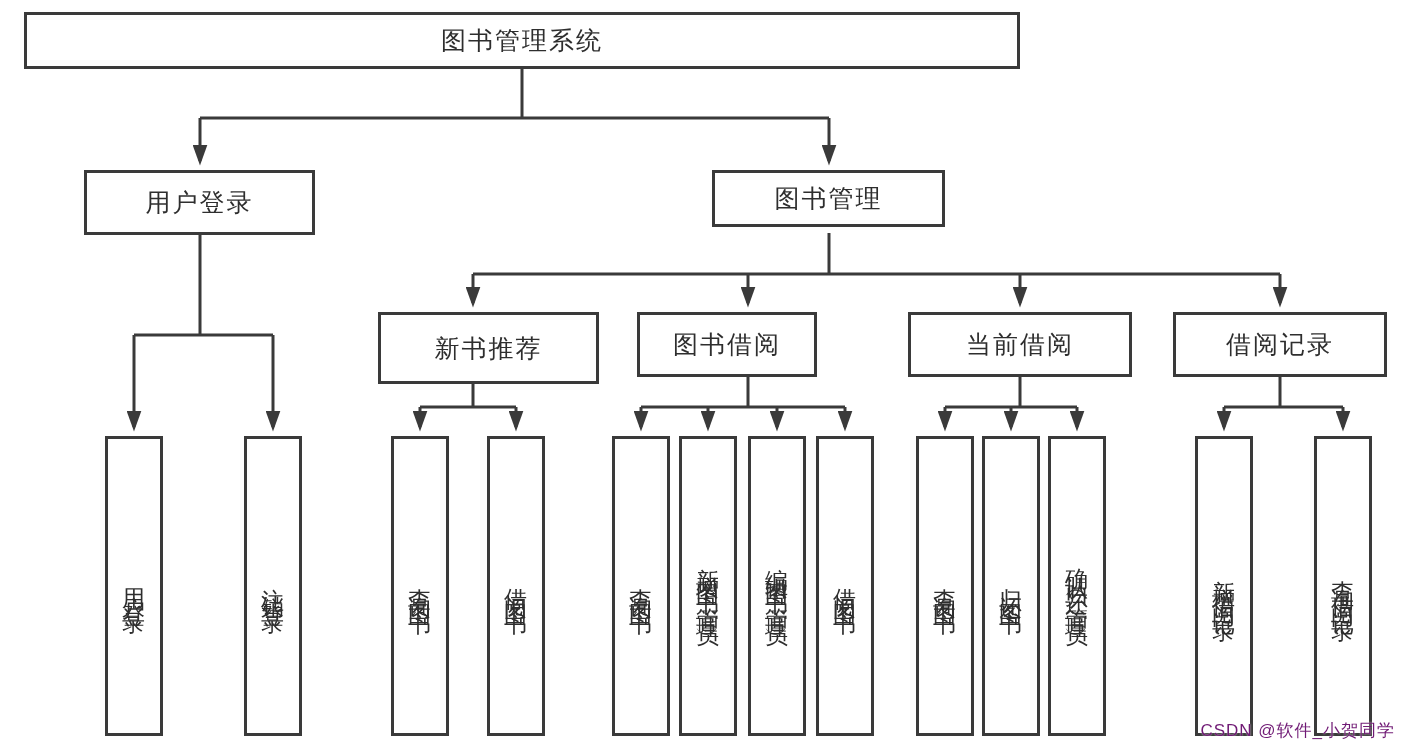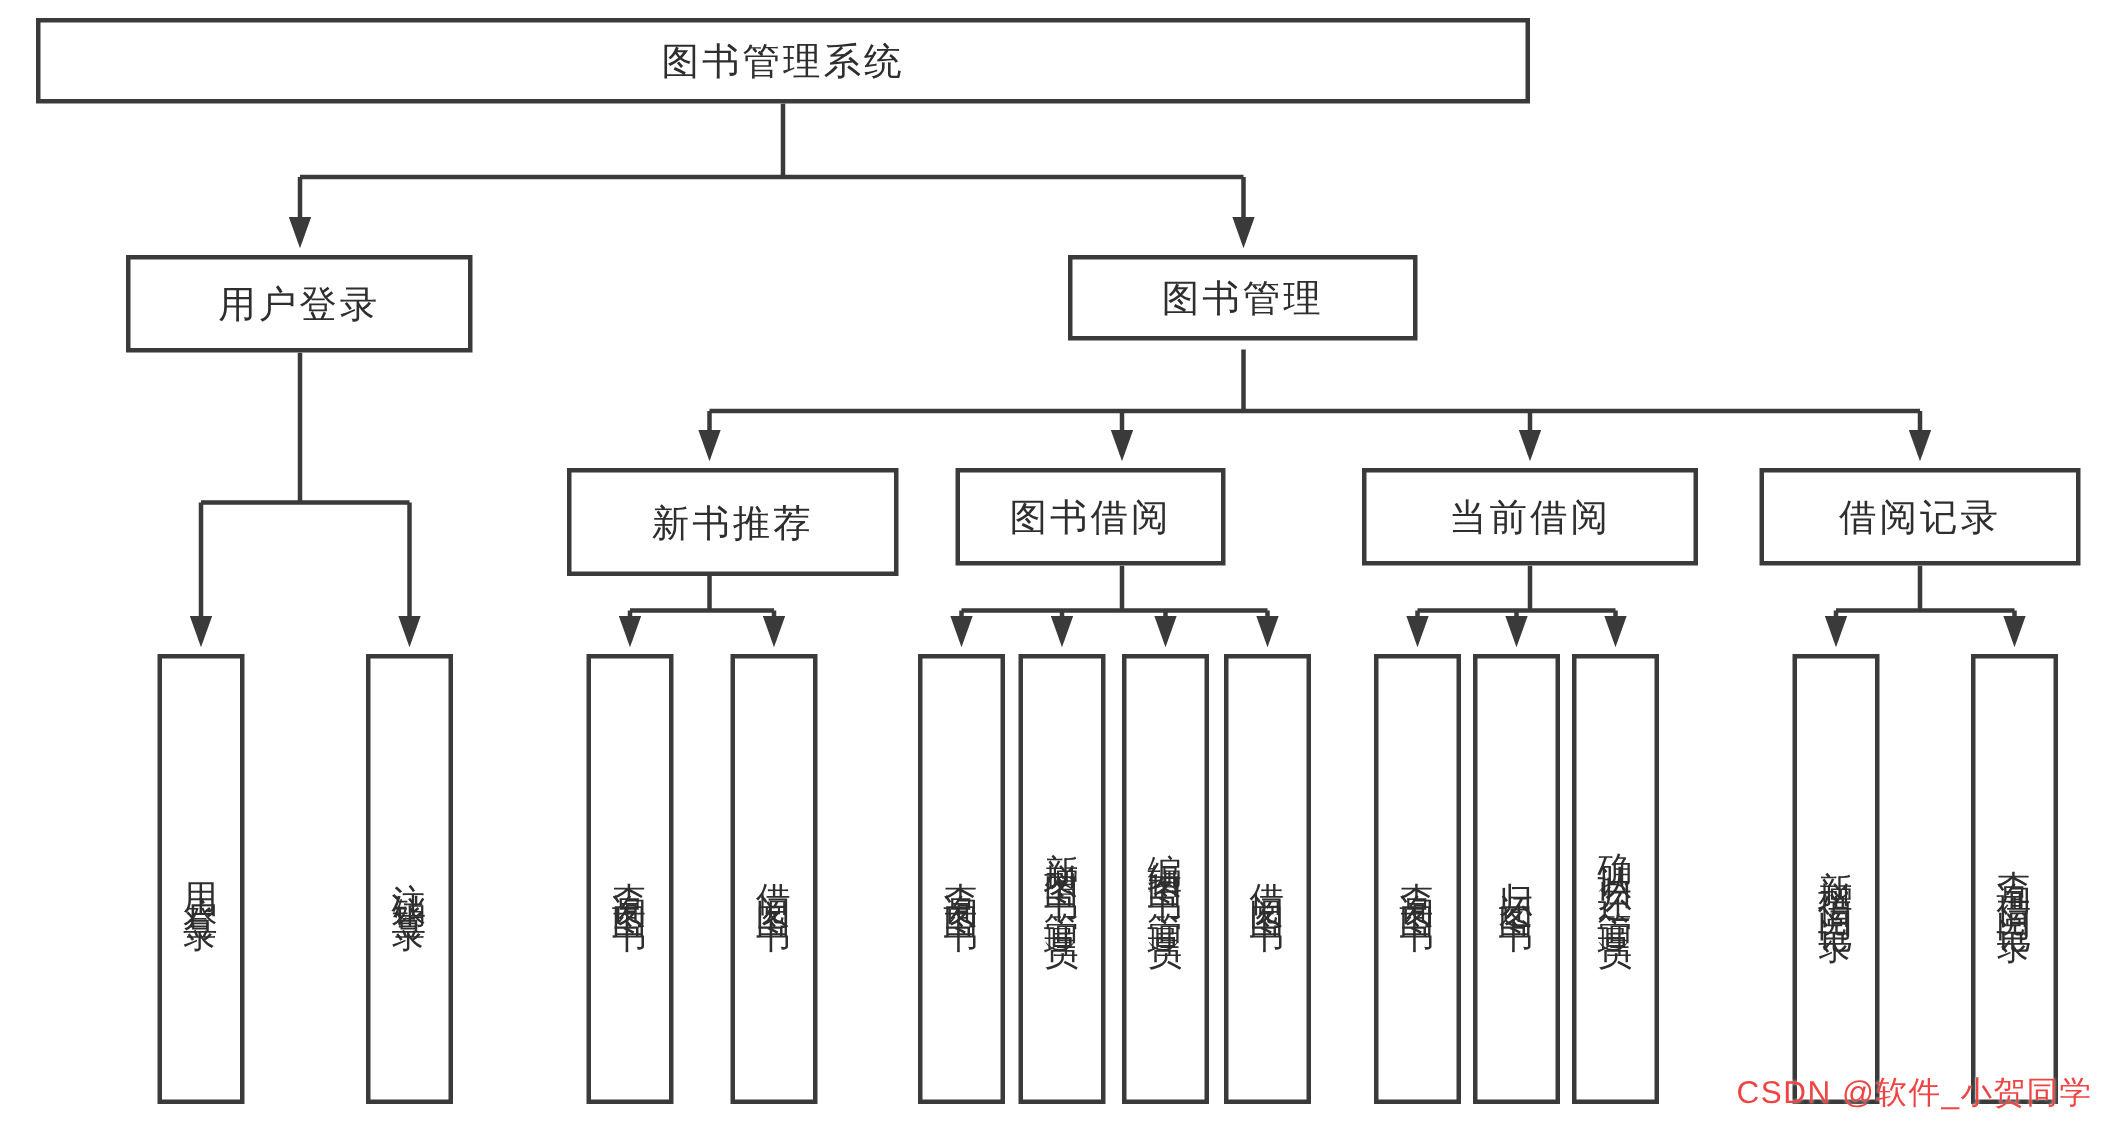--- a/index.html
+++ b/index.html
@@ -13,21 +13,21 @@
     display:flex;align-items:center;justify-content:center;
     color:#2e2e2e;font-size:25px;letter-spacing:2px;white-space:nowrap;z-index:2;
   }
   .leaf{width:58px;height:300px;top:436px;}
   .vtext{
     writing-mode:vertical-rl;text-orientation:mixed;
     font-size:23px;line-height:1.05;letter-spacing:8px;white-space:nowrap;
   }
   .watermark{
     position:absolute;right:10px;bottom:5px;z-index:5;
-    font-size:21px;letter-spacing:1px;color:#ef4444;
+    font-size:17px;letter-spacing:1px;color:#701a75;
     text-shadow:0 0 2px rgba(255,255,255,.85);
   }
 </style>
 </head>
 <body>
 
 <div class="stage">
 
   <svg class="wires" viewBox="0 0 1405 747" xmlns="http://www.w3.org/2000/svg">
     <defs>

